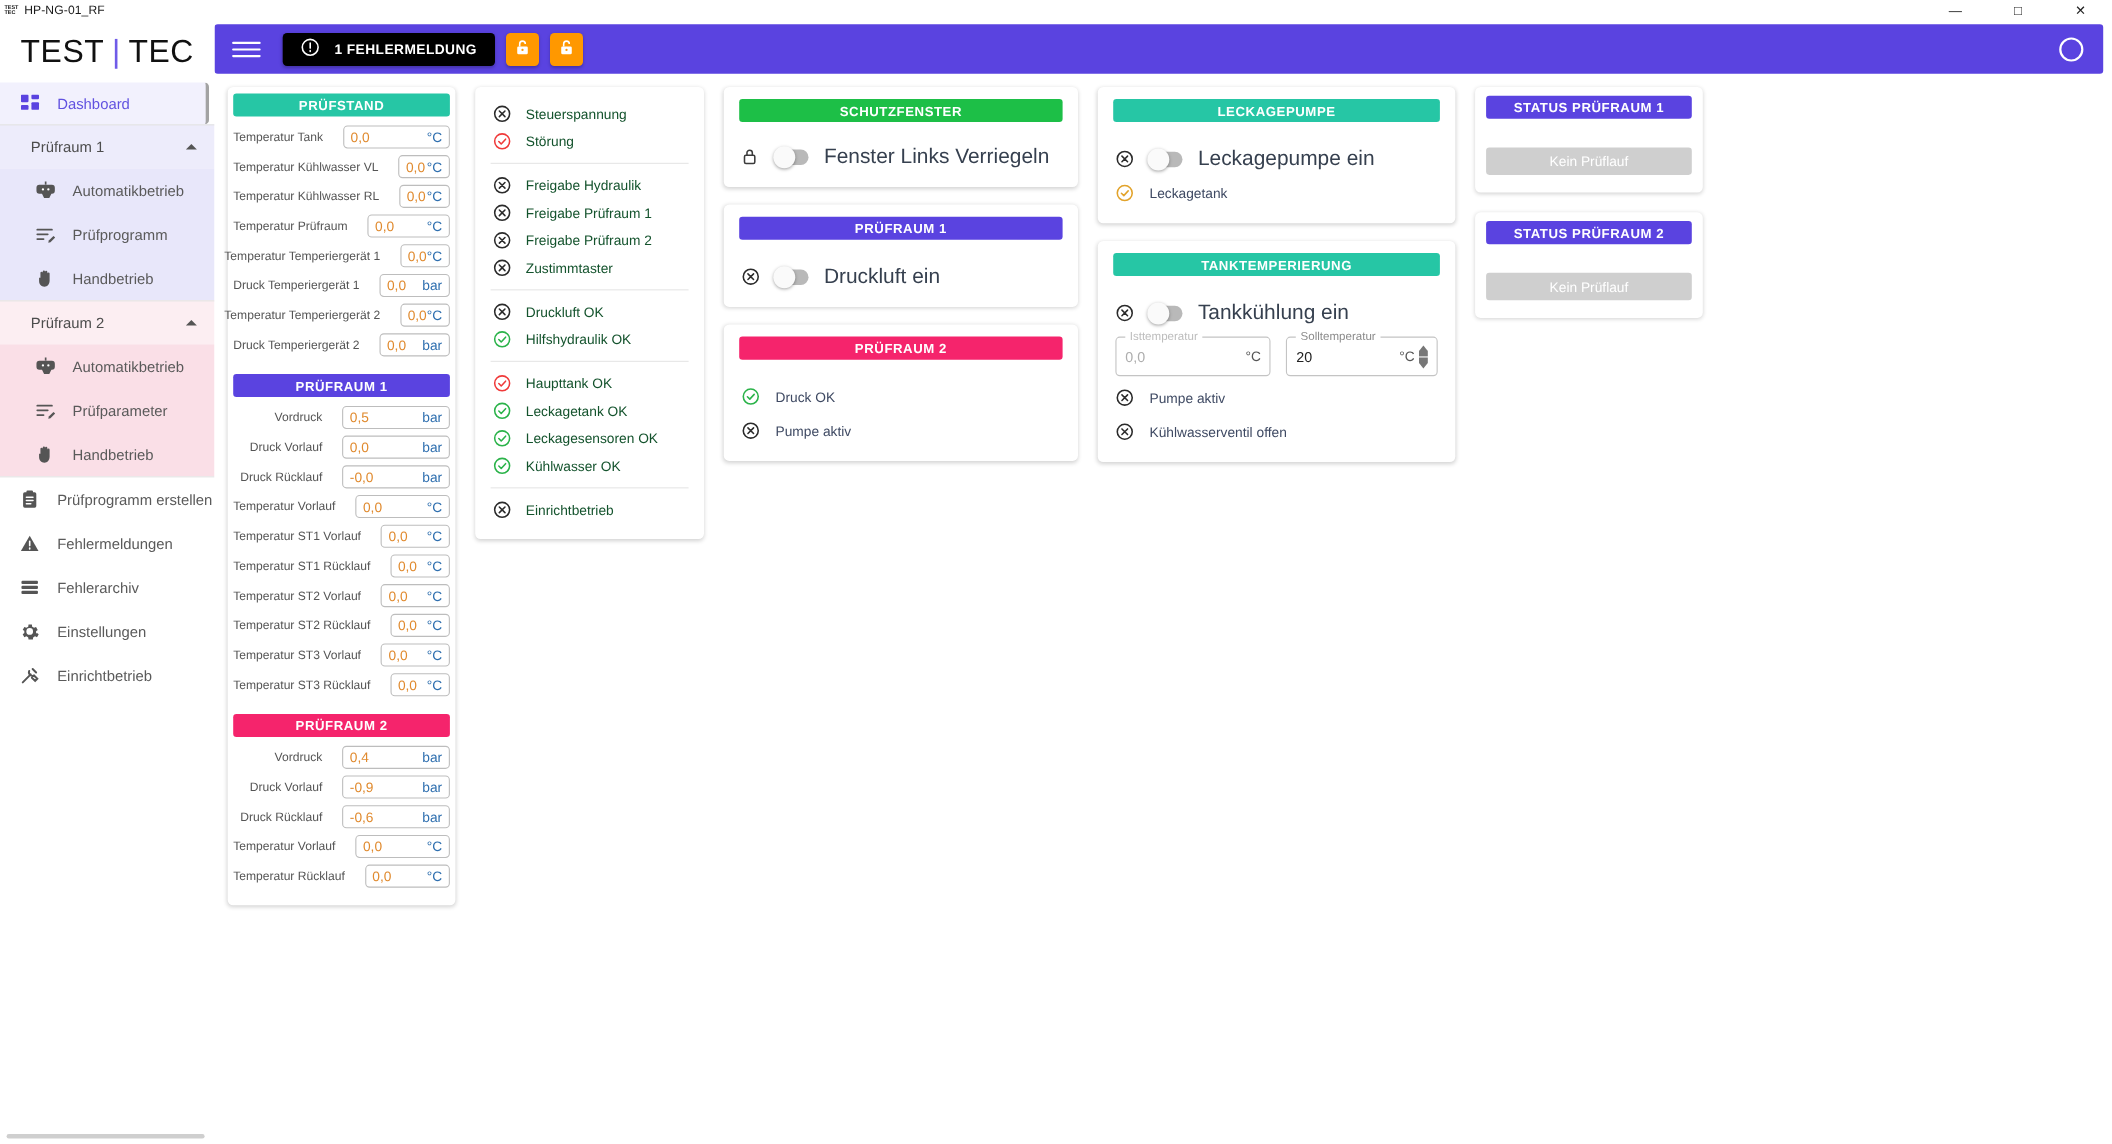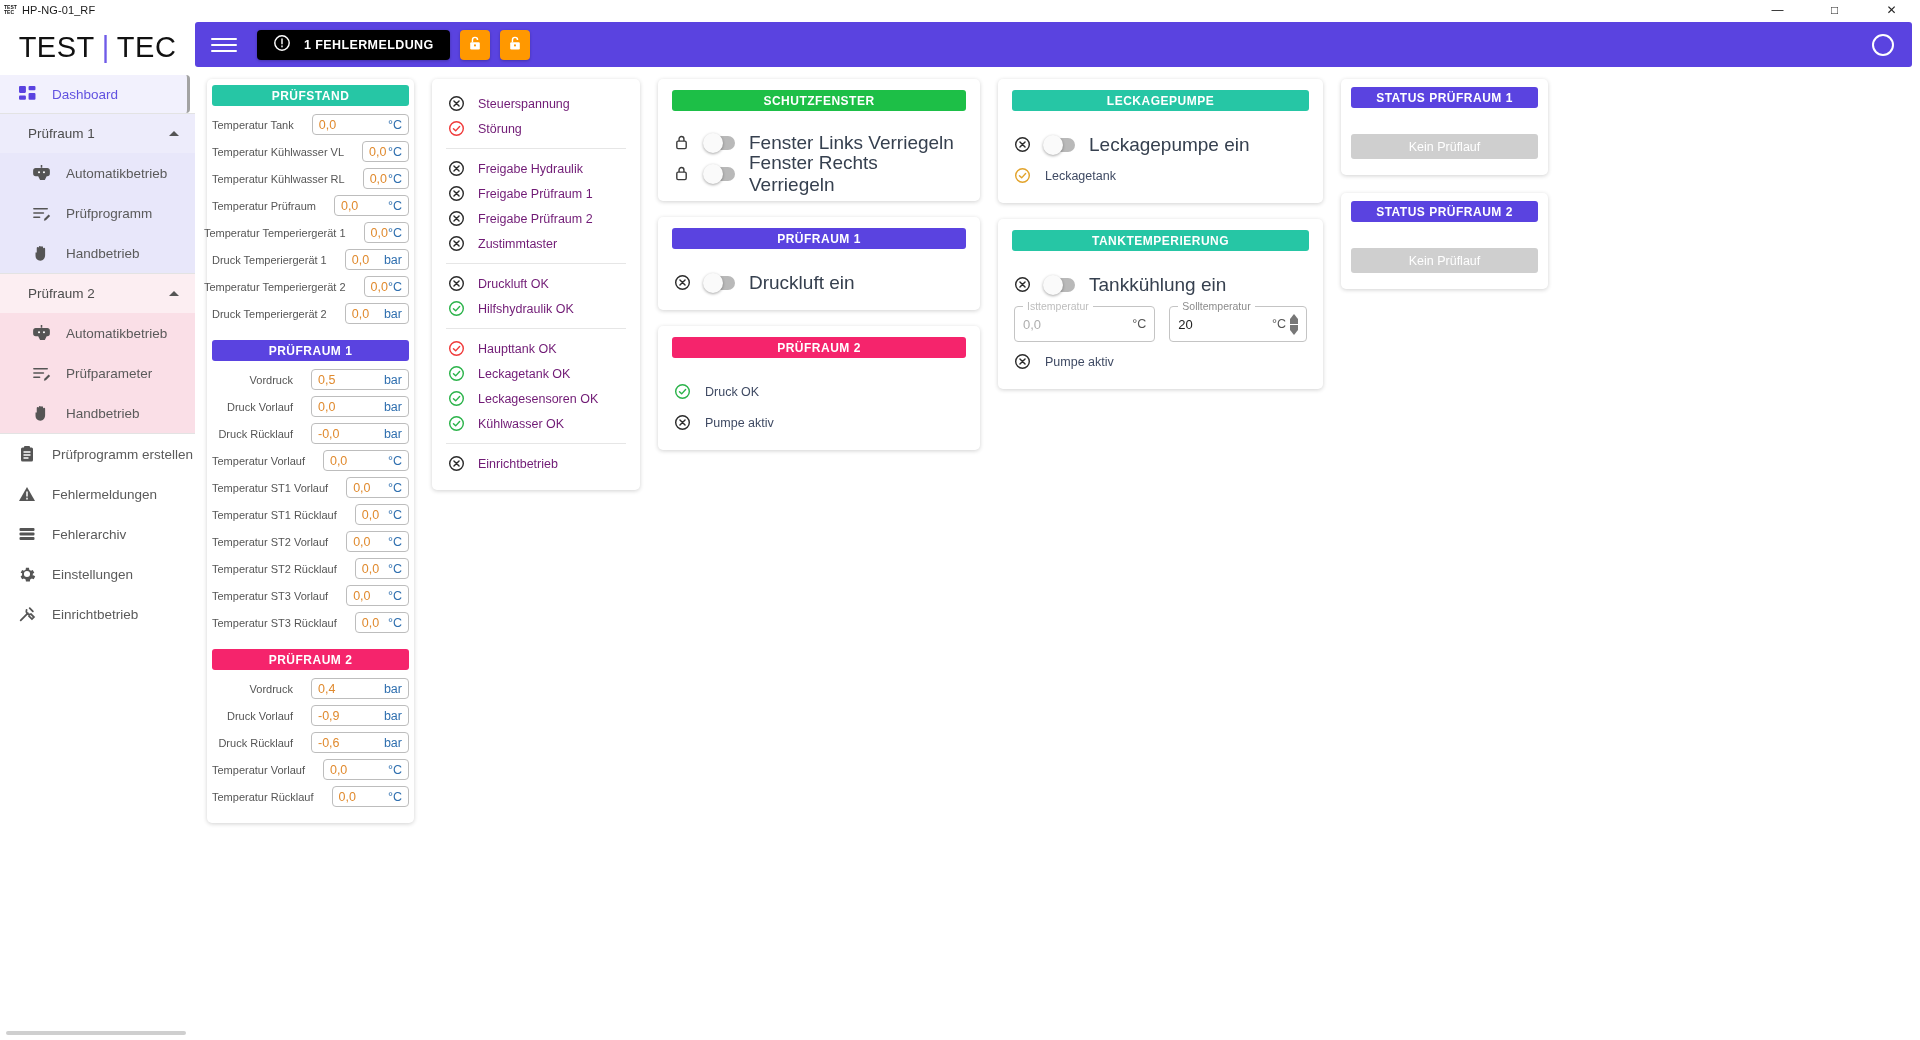--- a/index.html
+++ b/index.html
@@ -124,21 +124,21 @@
     display:flex; align-items:center; justify-content:space-between;
     padding:0 6px; background:#fff; font-size:12.5px;
   }
   .reading .val { color:#E08A2E; }
   .reading .unit { color:#2F6FAF; }
   .sec-gap { height:10px; }
 
   
   #col-status { width:208px; flex:0 0 208px; padding:12px 0 14px; }
   .st-row { display:flex; align-items:center; gap:13px; height:25px; padding-left:16px; }
-  .st-row .txt { font-size:12.5px; color:#701a75; }
+  .st-row .txt { font-size:12.5px; color:#14532d; }
   .st-sep { height:1px; background:#e6e6e6; margin:7px 14px; }
   .ico { width:17px; height:17px; flex:0 0 17px; }
 
   
   .panel { padding:8px 0 12px; margin-bottom:16px; }
   .panel-title {
     height:21px; border-radius:3px; color:#fff; margin:3px 14px 0;
     display:flex; align-items:center; justify-content:center;
     font-size:12px; font-weight:600; letter-spacing:.5px;
   }
@@ -669,30 +669,20 @@
           <div class="p-row">
             <span class="ico">
               <svg width="15" height="17" viewBox="0 0 16 18" fill="none" stroke="#3b3b3b" stroke-width="1.5">
                   <rect x="3" y="7.5" width="10" height="8" rx="1.4"></rect>
                   <path d="M5.4 7.5V5.2a2.6 2.6 0 0 1 5.2 0v2.3"></path>
                 </svg>
             </span>
             <span class="switch"></span>
             <span class="p-lbl">Fenster Links Verriegeln</span>
           </div>
-          <div class="p-row">
-            <span class="ico">
-              <svg width="15" height="17" viewBox="0 0 16 18" fill="none" stroke="#3b3b3b" stroke-width="1.5">
-                  <rect x="3" y="7.5" width="10" height="8" rx="1.4"></rect>
-                  <path d="M5.4 7.5V5.2a2.6 2.6 0 0 1 5.2 0v2.3"></path>
-                </svg>
-            </span>
-            <span class="switch"></span>
-            <span class="p-lbl">Fenster Rechts Verriegeln</span>
-          </div>
         </div>
 
         <div class="card panel">
           <div class="panel-title t-indigo">PRÜFRAUM 1</div>
           <div style="height:18px"></div>
           <div class="p-row">
             <span class="ico">
               <svg width="17" height="17" viewBox="0 0 18 18" fill="none" stroke="#2b2b2b" stroke-width="1.5">
                   <circle cx="9" cy="9" r="7.2"></circle>
                   <path d="M6.3 6.3l5.4 5.4M11.7 6.3l-5.4 5.4" stroke-linecap="round"></path>
@@ -789,20 +779,29 @@
           </div>
           <div class="p-row">
             <span class="ico">
               <svg width="17" height="17" viewBox="0 0 18 18" fill="none" stroke="#2b2b2b" stroke-width="1.5">
                   <circle cx="9" cy="9" r="7.2"></circle>
                   <path d="M6.3 6.3l5.4 5.4M11.7 6.3l-5.4 5.4" stroke-linecap="round"></path>
                 </svg>
             </span>
             <span class="p-lbl" style="font-size:12.5px;color:#3f4a63">Pumpe aktiv</span>
           </div>
+          <div class="p-row">
+            <span class="ico">
+              <svg width="17" height="17" viewBox="0 0 18 18" fill="none" stroke="#2b2b2b" stroke-width="1.5">
+                  <circle cx="9" cy="9" r="7.2"></circle>
+                  <path d="M6.3 6.3l5.4 5.4M11.7 6.3l-5.4 5.4" stroke-linecap="round"></path>
+                </svg>
+            </span>
+            <span class="p-lbl" style="font-size:12.5px;color:#3f4a63">Kühlwasserventil offen</span>
+          </div>
         </div>
       </div>
 
       <div id="col-status2">
         <div class="card sp-card">
           <div class="sp-title t-indigo">STATUS PRÜFRAUM 1</div>
           <div class="sp-body">Kein Prüflauf</div>
         </div>
         <div class="card sp-card">
           <div class="sp-title t-indigo">STATUS PRÜFRAUM 2</div>

